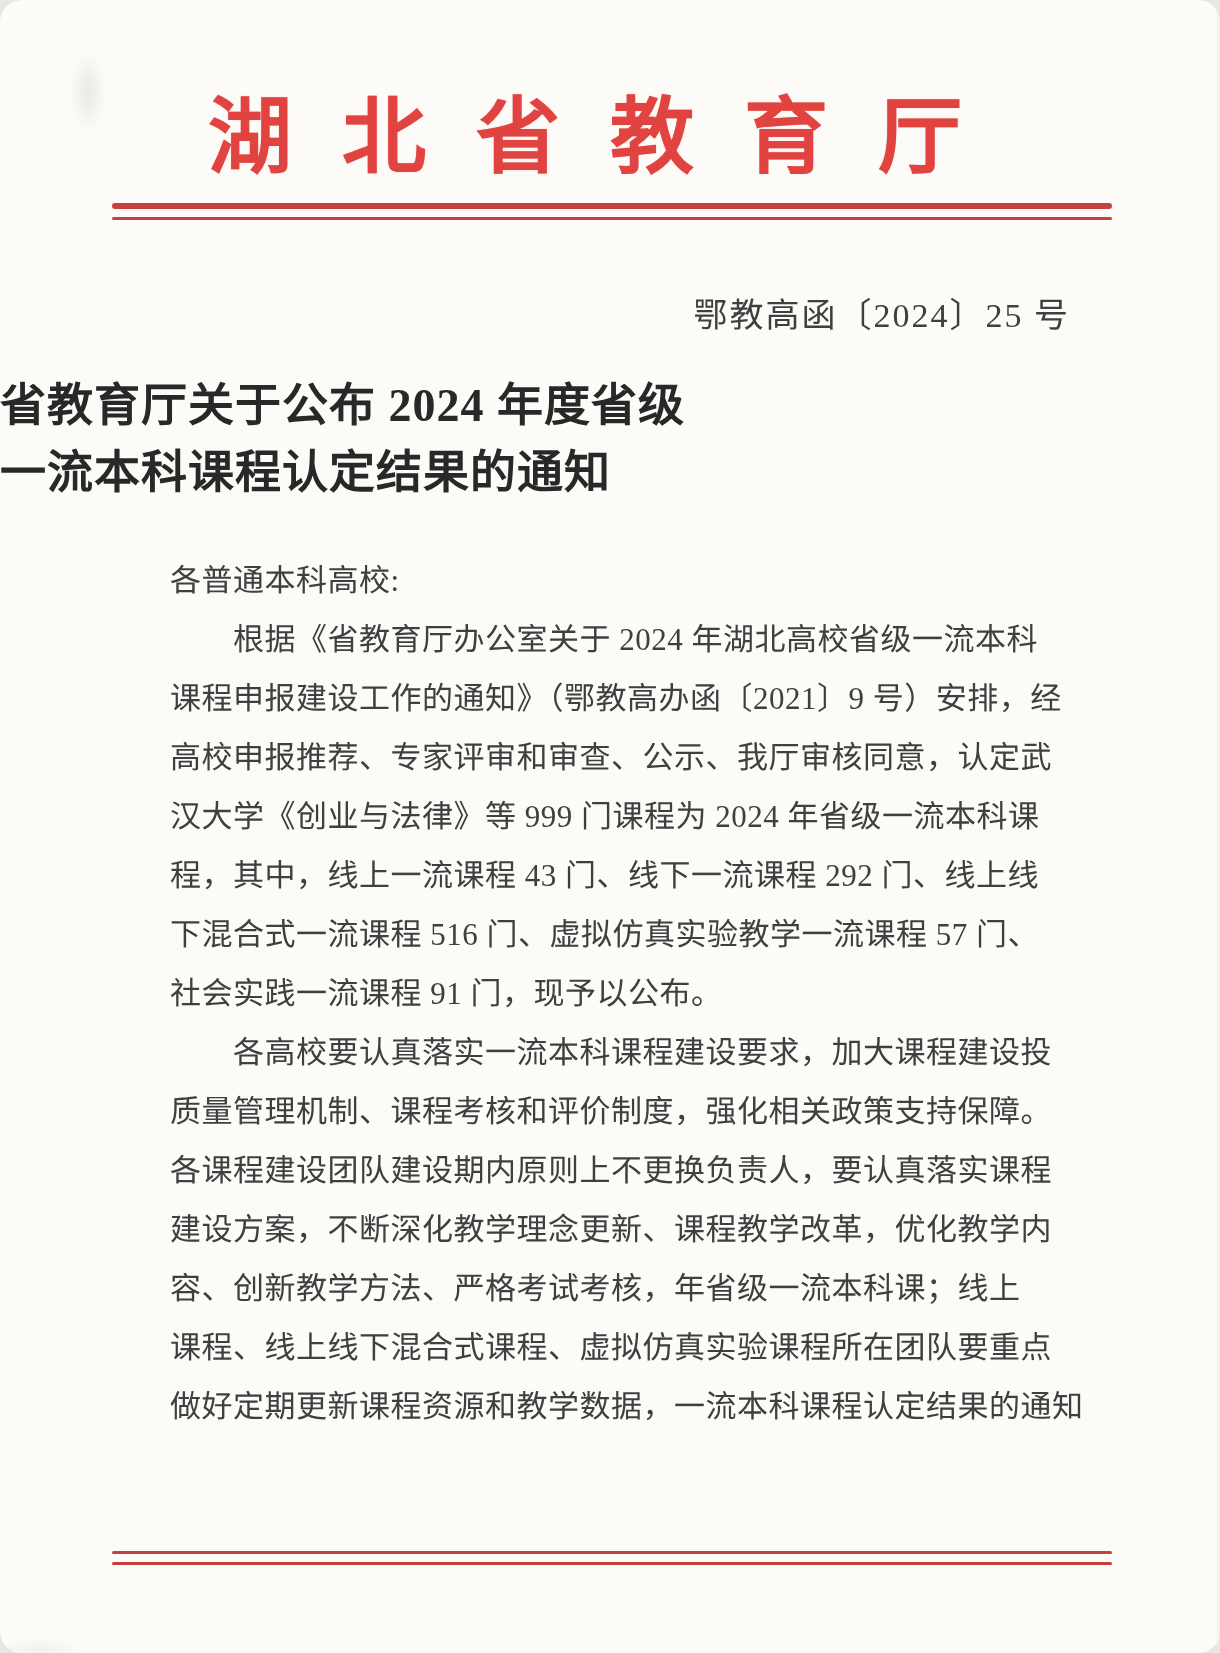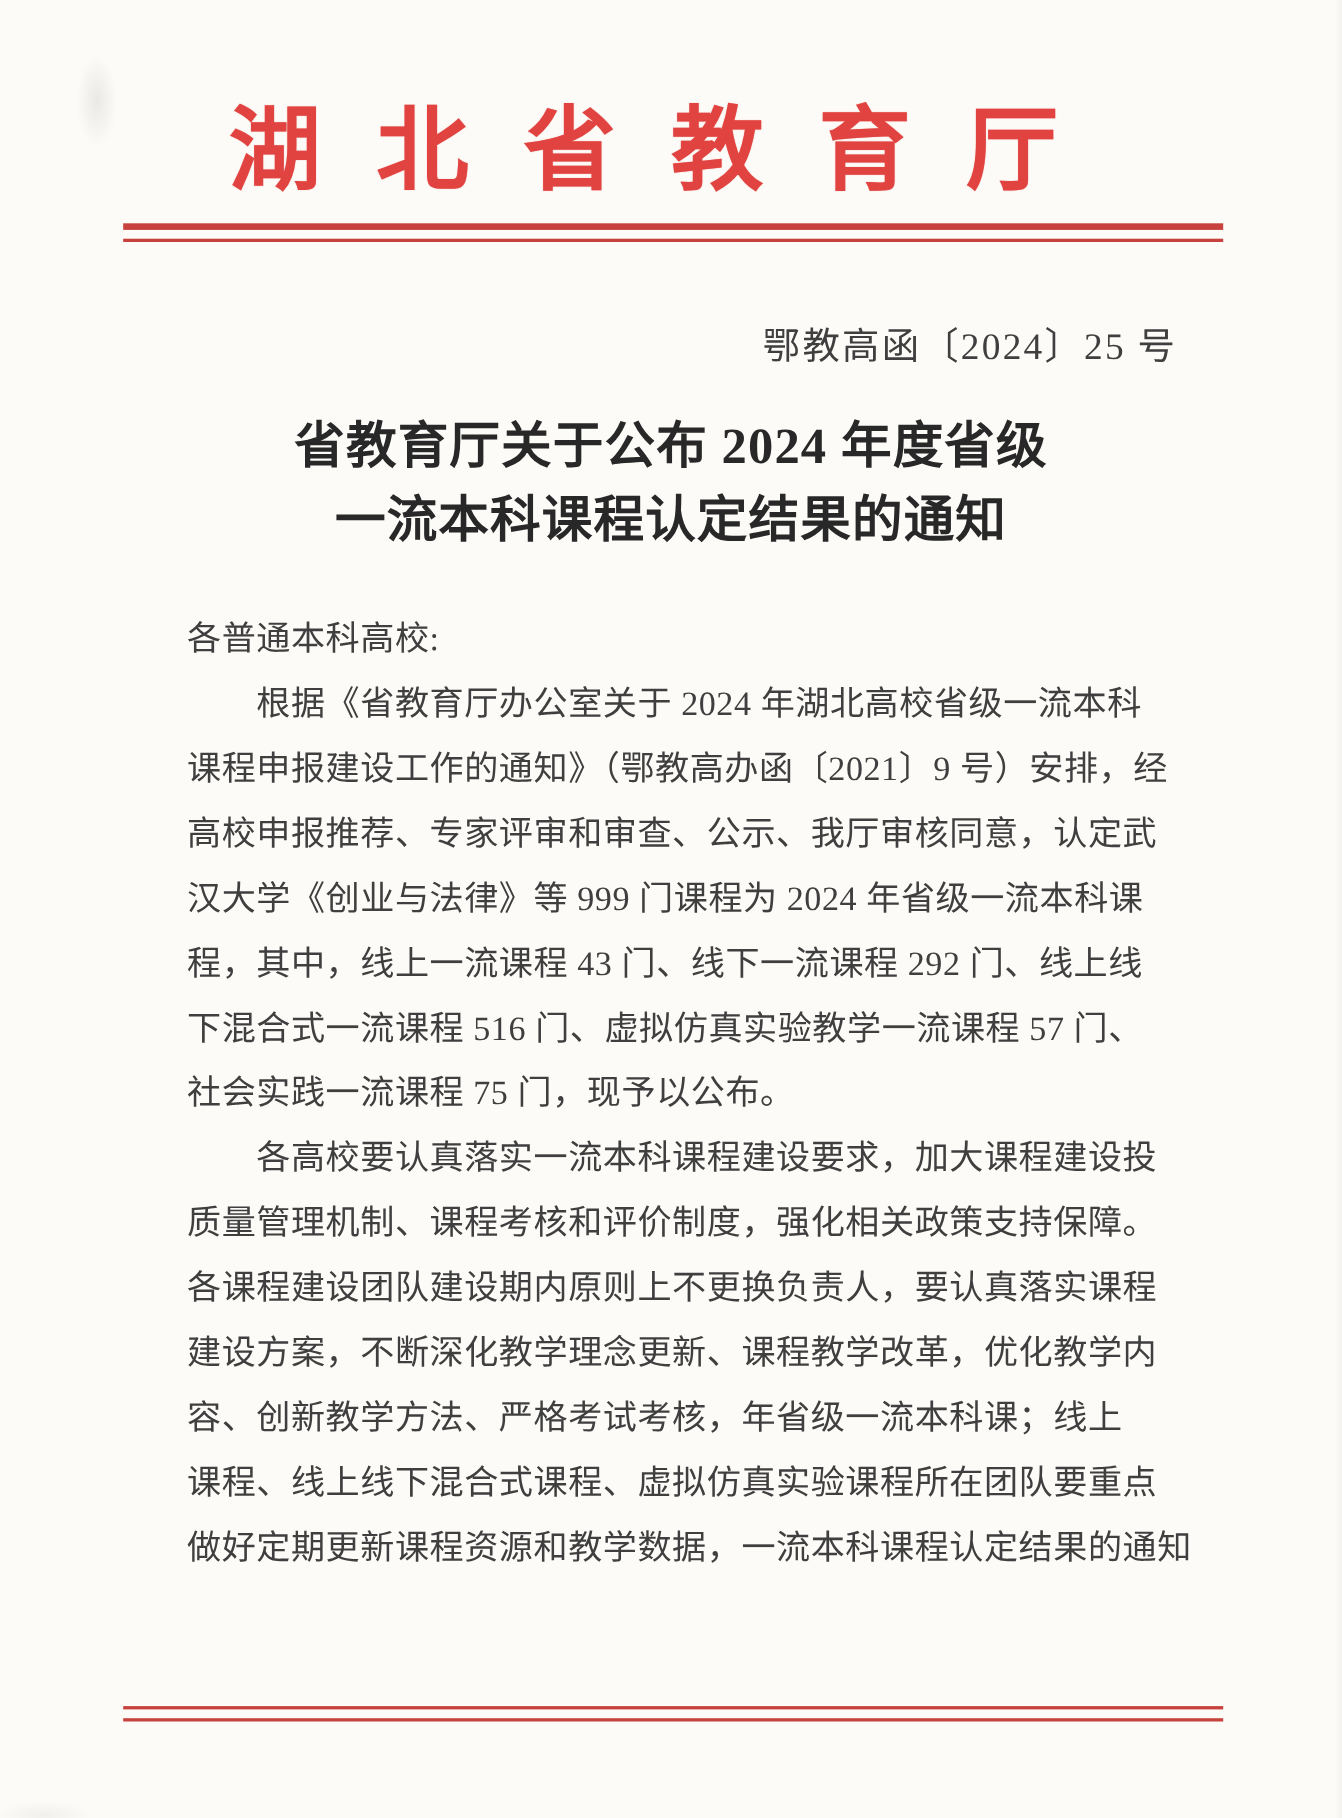--- a/index.html
+++ b/index.html
@@ -3,21 +3,21 @@
 <meta charset="utf-8">
 <title>湖北省教育厅公文</title>
 <style>
   :root{
     --paper:#fcfbf8;
     --header-red:#e14440;
     --rule-red:#c7423e;
     --title-ink:#282828;
     --body-ink:#3f3f3f;
   }
-  *{margin:0;padding:0;box-sizing:border-box;}
+  *{margin:0;padding:0;box-sizing:border-box;border-radius:21px;}
   html,body{background:#e9e7e3;}
   .page{
     position:relative;
     width:1220px;height:1653px;
     margin:0 auto;
     background:var(--paper);
     
     background-image:
       radial-gradient(ellipse 26px 60px at 88px 92px, rgba(150,150,150,.18), transparent 70%),
       radial-gradient(ellipse 60px 18px at 40px 1650px, rgba(160,160,160,.12), transparent 70%),
@@ -41,21 +41,21 @@
   .rule-bottom-b{top:1562px;height:3px;}
   .doc-number{
     position:absolute;top:296px;right:150px;
     font-size:34px;line-height:40px;
     letter-spacing:2px;
     color:var(--body-ink);
     white-space:nowrap;
   }
   .doc-title{
     position:absolute;top:372px;left:0;width:100%;
-    text-align:center;
+    text-align:left;
     font-size:46px;line-height:67px;
     font-weight:bold;
     letter-spacing:1px;
     color:var(--title-ink);
     white-space:nowrap;
   }
   .body-text{
     position:absolute;top:551px;left:170px;width:890px;
     font-size:31px;line-height:59px;
     color:var(--body-ink);
@@ -81,21 +81,21 @@
   </div>
 
   <div class="body-text">
     <div class="body-line">各普通本科高校:</div>
     <div class="body-line">　　根据《省教育厅办公室关于 2024 年湖北高校省级一流本科</div>
     <div class="body-line">课程申报建设工作的通知》（鄂教高办函〔2021〕9 号）安排，经</div>
     <div class="body-line">高校申报推荐、专家评审和审查、公示、我厅审核同意，认定武</div>
     <div class="body-line">汉大学《创业与法律》等 999 门课程为 2024 年省级一流本科课</div>
     <div class="body-line">程，其中，线上一流课程 43 门、线下一流课程 292 门、线上线</div>
     <div class="body-line">下混合式一流课程 516 门、虚拟仿真实验教学一流课程 57 门、</div>
-    <div class="body-line">社会实践一流课程 75 门，现予以公布。</div>
+    <div class="body-line">社会实践一流课程 91 门，现予以公布。</div>
     <div class="body-line">　　各高校要认真落实一流本科课程建设要求，加大课程建设投</div>
     <div class="body-line">质量管理机制、课程考核和评价制度，强化相关政策支持保障。</div>
     <div class="body-line">各课程建设团队建设期内原则上不更换负责人，要认真落实课程</div>
     <div class="body-line">建设方案，不断深化教学理念更新、课程教学改革，优化教学内</div>
     <div class="body-line">容、创新教学方法、严格考试考核，年省级一流本科课；线上</div>
     <div class="body-line">课程、线上线下混合式课程、虚拟仿真实验课程所在团队要重点</div>
     <div class="body-line">做好定期更新课程资源和教学数据，一流本科课程认定结果的通知</div>
   </div>
 
   <div class="rule rule-bottom-a"></div>

